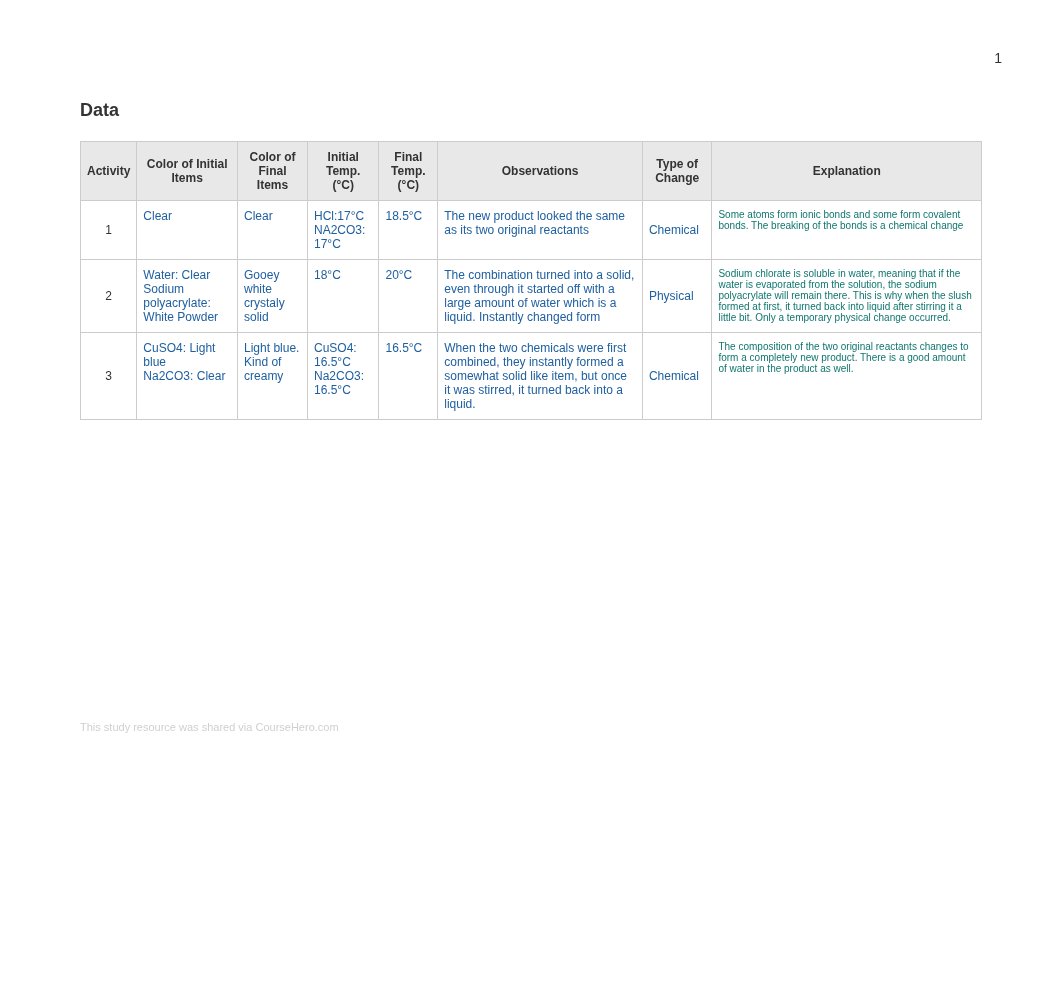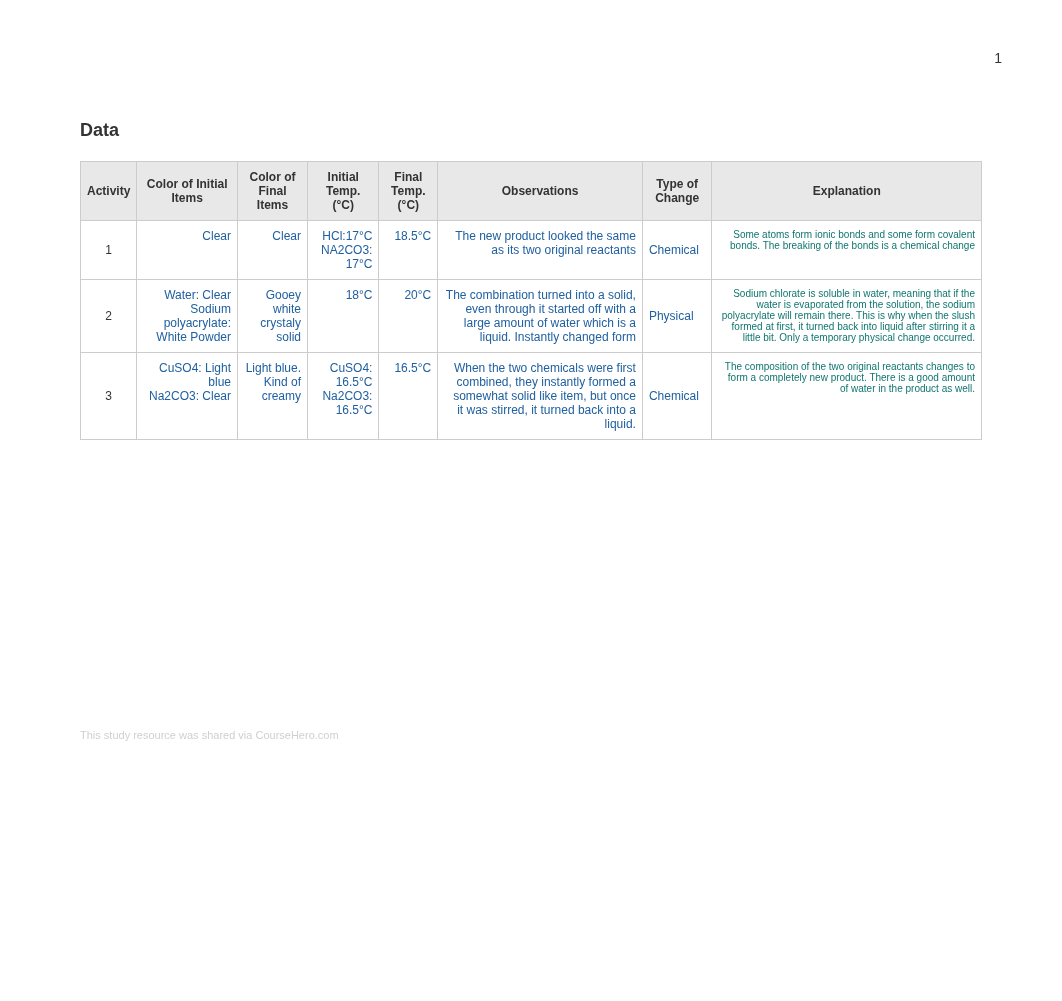--- a/index.html
+++ b/index.html
@@ -21,21 +21,20 @@
     .page-number {
       position: absolute;
       top: 50px;
       right: 60px;
       font-size: 14px;
       color: #333;
     }
 
     .page-content {
       padding: 100px 80px 40px 80px;
-      margin-top: 20px;
     }
 
     .section-title {
       font-size: 18px;
       font-weight: bold;
       color: #333;
       margin-bottom: 20px;
     }
 
     .table-title {
@@ -59,21 +58,20 @@
       font-weight: bold;
       color: #333;
       vertical-align: middle;
     }
 
     td {
       border: 1px solid #ccc;
       padding: 8px 6px;
       vertical-align: top;
       color: #2060a0;
-      text-align: right;
     }
 
     td.activity-col {
       text-align: center;
       vertical-align: middle;
       color: #333;
       font-weight: normal;
     }
 
     td.type-col {
@@ -81,21 +79,21 @@
       vertical-align: middle;
     }
 
     td.explanation-col {
       color: #0f766e;
       font-size: 10px;
     }
 
     .watermark {
       position: absolute;
-      bottom: 260px;
+      bottom: 268px;
       left: 80px;
       font-size: 11px;
       color: #bbb;
       opacity: 0.7;
     }
   </style>
 </head>
 <body>
 
 <div class="page-number">1</div>

